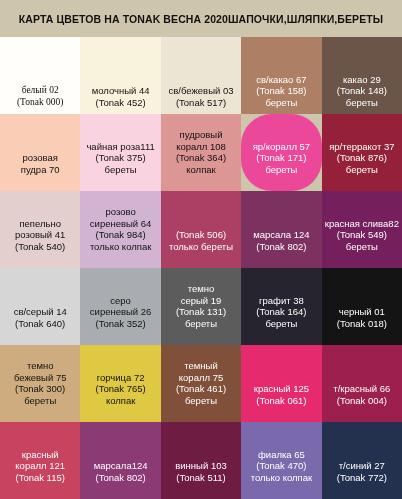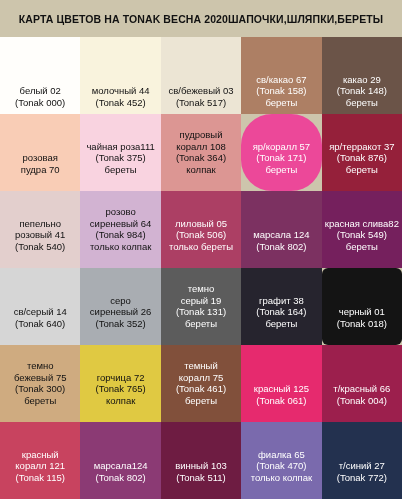--- a/index.html
+++ b/index.html
@@ -84,21 +84,21 @@
 <div id="chart">
 
   <div class="header">
     <div class="title-line">КАРТА ЦВЕТОВ НА TONAK ВЕСНА 2020</div>
     <div class="title-line">ШАПОЧКИ,ШЛЯПКИ,БЕРЕТЫ</div>
   </div>
 
   <div class="grid">
       <div class="row row-1">
         <div class="cell" style="background: rgb(255, 254, 251);">
-          <div class="cell-label" style="color: rgb(17, 17, 17);">
+          <div class="cell-label" style="color: rgb(17, 17, 17); font-family: Liberation Serif, serif;">
             <span class="ln">белый 02</span>
             <span class="ln">(Tonak 000)</span>
           </div>
         </div>
         <div class="cell" style="background: rgb(249, 243, 221);">
           <div class="cell-label" style="color: rgb(17, 17, 17);">
             <span class="ln">молочный 44</span>
             <span class="ln">(Tonak 452)</span>
           </div>
         </div>
@@ -171,21 +171,20 @@
         <div class="cell" style="background: rgb(210, 179, 210);">
           <div class="cell-label" style="color: rgb(17, 17, 17);">
             <span class="ln">розово</span>
             <span class="ln">сиреневый 64</span>
             <span class="ln">(Tonak 984)</span>
             <span class="ln">только колпак</span>
           </div>
         </div>
         <div class="cell" style="background: rgb(172, 63, 100);">
           <div class="cell-label" style="color: rgb(255, 255, 255);">
-            <span class="ln">лиловый 05</span>
             <span class="ln">(Tonak 506)</span>
             <span class="ln">только береты</span>
           </div>
         </div>
         <div class="cell" style="background: rgb(124, 49, 97);">
           <div class="cell-label" style="color: rgb(255, 255, 255);">
             <span class="ln">марсала 124</span>
             <span class="ln">(Tonak 802)</span>
           </div>
         </div>
@@ -219,21 +218,21 @@
             <span class="ln">береты</span>
           </div>
         </div>
         <div class="cell" style="background: rgb(38, 36, 46);">
           <div class="cell-label" style="color: rgb(255, 255, 255);">
             <span class="ln">графит 38</span>
             <span class="ln">(Tonak 164)</span>
             <span class="ln">береты</span>
           </div>
         </div>
-        <div class="cell" style="background: rgb(20, 20, 20); border-radius: 6px;">
+        <div class="cell" style="background: rgb(20, 20, 20);">
           <div class="cell-label" style="color: rgb(255, 255, 255);">
             <span class="ln">черный 01</span>
             <span class="ln">(Tonak 018)</span>
           </div>
         </div>
       </div>
       <div class="row row-5">
         <div class="cell" style="background: rgb(207, 171, 128);">
           <div class="cell-label" style="color: rgb(17, 17, 17);">
             <span class="ln">темно</span>

